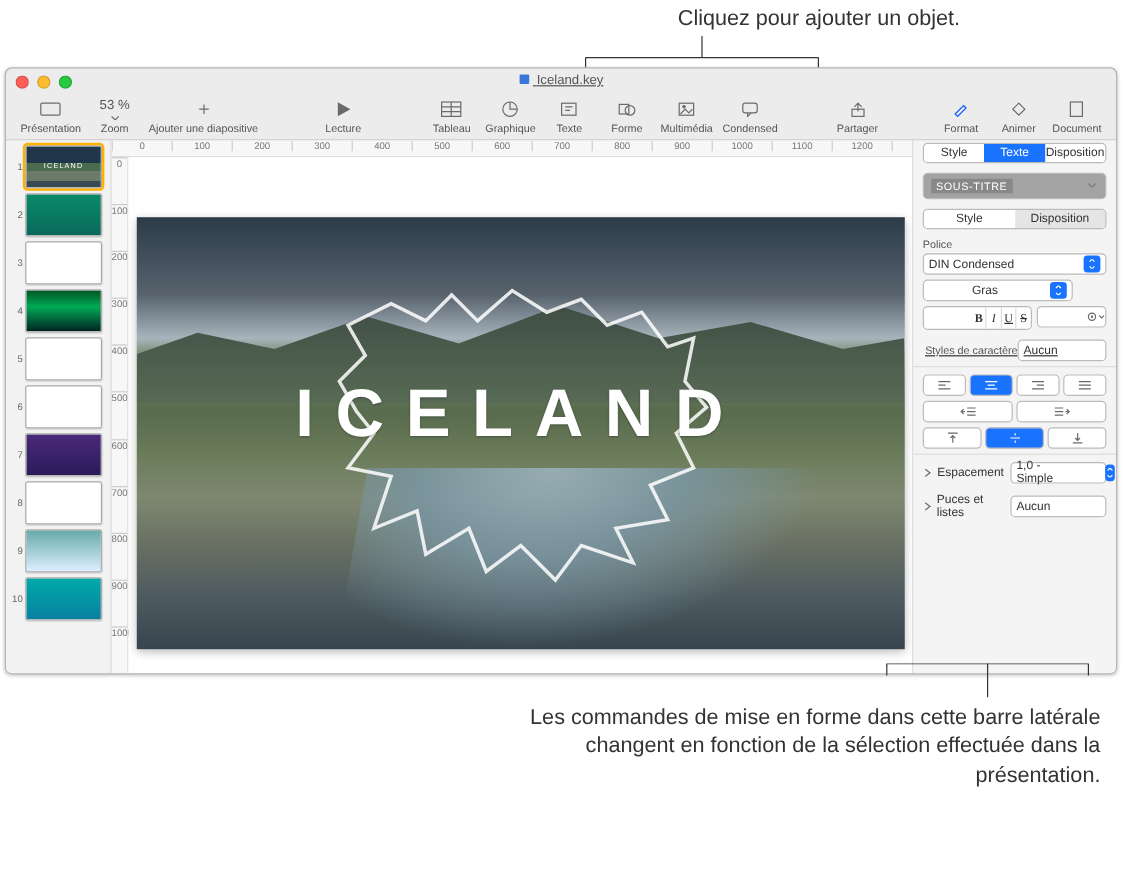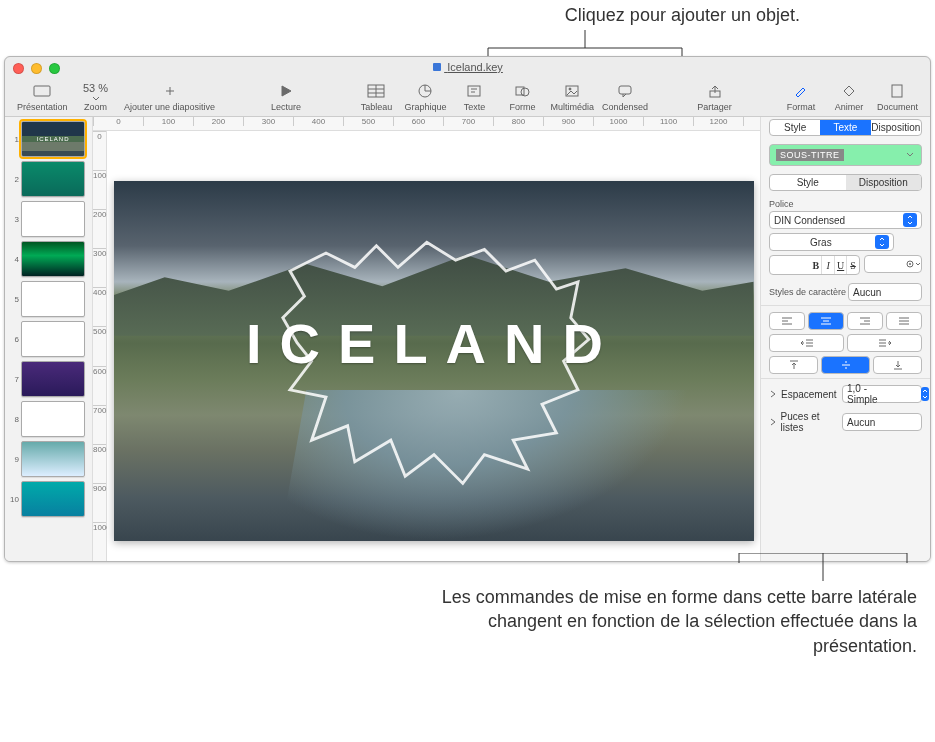--- a/index.html
+++ b/index.html
@@ -187,21 +187,21 @@
   }
   .insp-row { padding:4px 8px; }
   .seg {
     display:flex; border:1px solid #bbb; border-radius:4px; overflow:hidden;
     width:100%; background:#fff;
   }
   .seg > div { flex:1; text-align:center; padding:3px 0; font-size:10px; }
   .seg > div.on { background:#1a73ff; color:#fff; }
   .seg.small > div { padding:2px 0; }
   .sel-box-input {
-    width:100%; border:1px solid #bbb; border-radius:4px; background:#86efac;
+    width:100%; border:1px solid #bbb; border-radius:4px; background:#a3a3a3;
     height:22px; display:flex; align-items:center; justify-content:space-between;
     padding:0 6px; font-size:10px;
   }
   .sel-stylebadge {
     display:inline-block; background:#888; color:#fff; padding:1px 4px; font-size:9px;
     letter-spacing:0.5px;
   }
   .label { font-size:9px; color:#555; margin-bottom:2px;}
   .dd {
     border:1px solid #bbb; border-radius:4px; background:#fff;
@@ -537,21 +537,21 @@
               <circle cx="5" cy="5" r="3" fill="none" stroke="#6a6a6a"></circle>
               <circle cx="5" cy="5" r="1" fill="#6a6a6a"></circle>
             </svg>
           <svg width="6" height="6">
               <path d="M1 2 L3 4 L5 2" stroke="#6a6a6a" fill="none"></path>
             </svg>
         </div>
       </div>
     </div>
 
-    <div class="insp-row" style="display:flex;align-items:center;justify-content:space-between;">
+    <div class="insp-row" style="display:flex;align-items:center;justify-content:flex-end;text-decoration:underline;">
       <span class="label" style="margin:0">Styles de caractère</span>
       <div class="dd" style="width:74px">
         <span>Aucun</span>
         <svg width="8" height="8">
             <path d="M2 3 L4 5 L6 3" stroke="#777" fill="none"></path>
           </svg>
       </div>
     </div>
 
 

